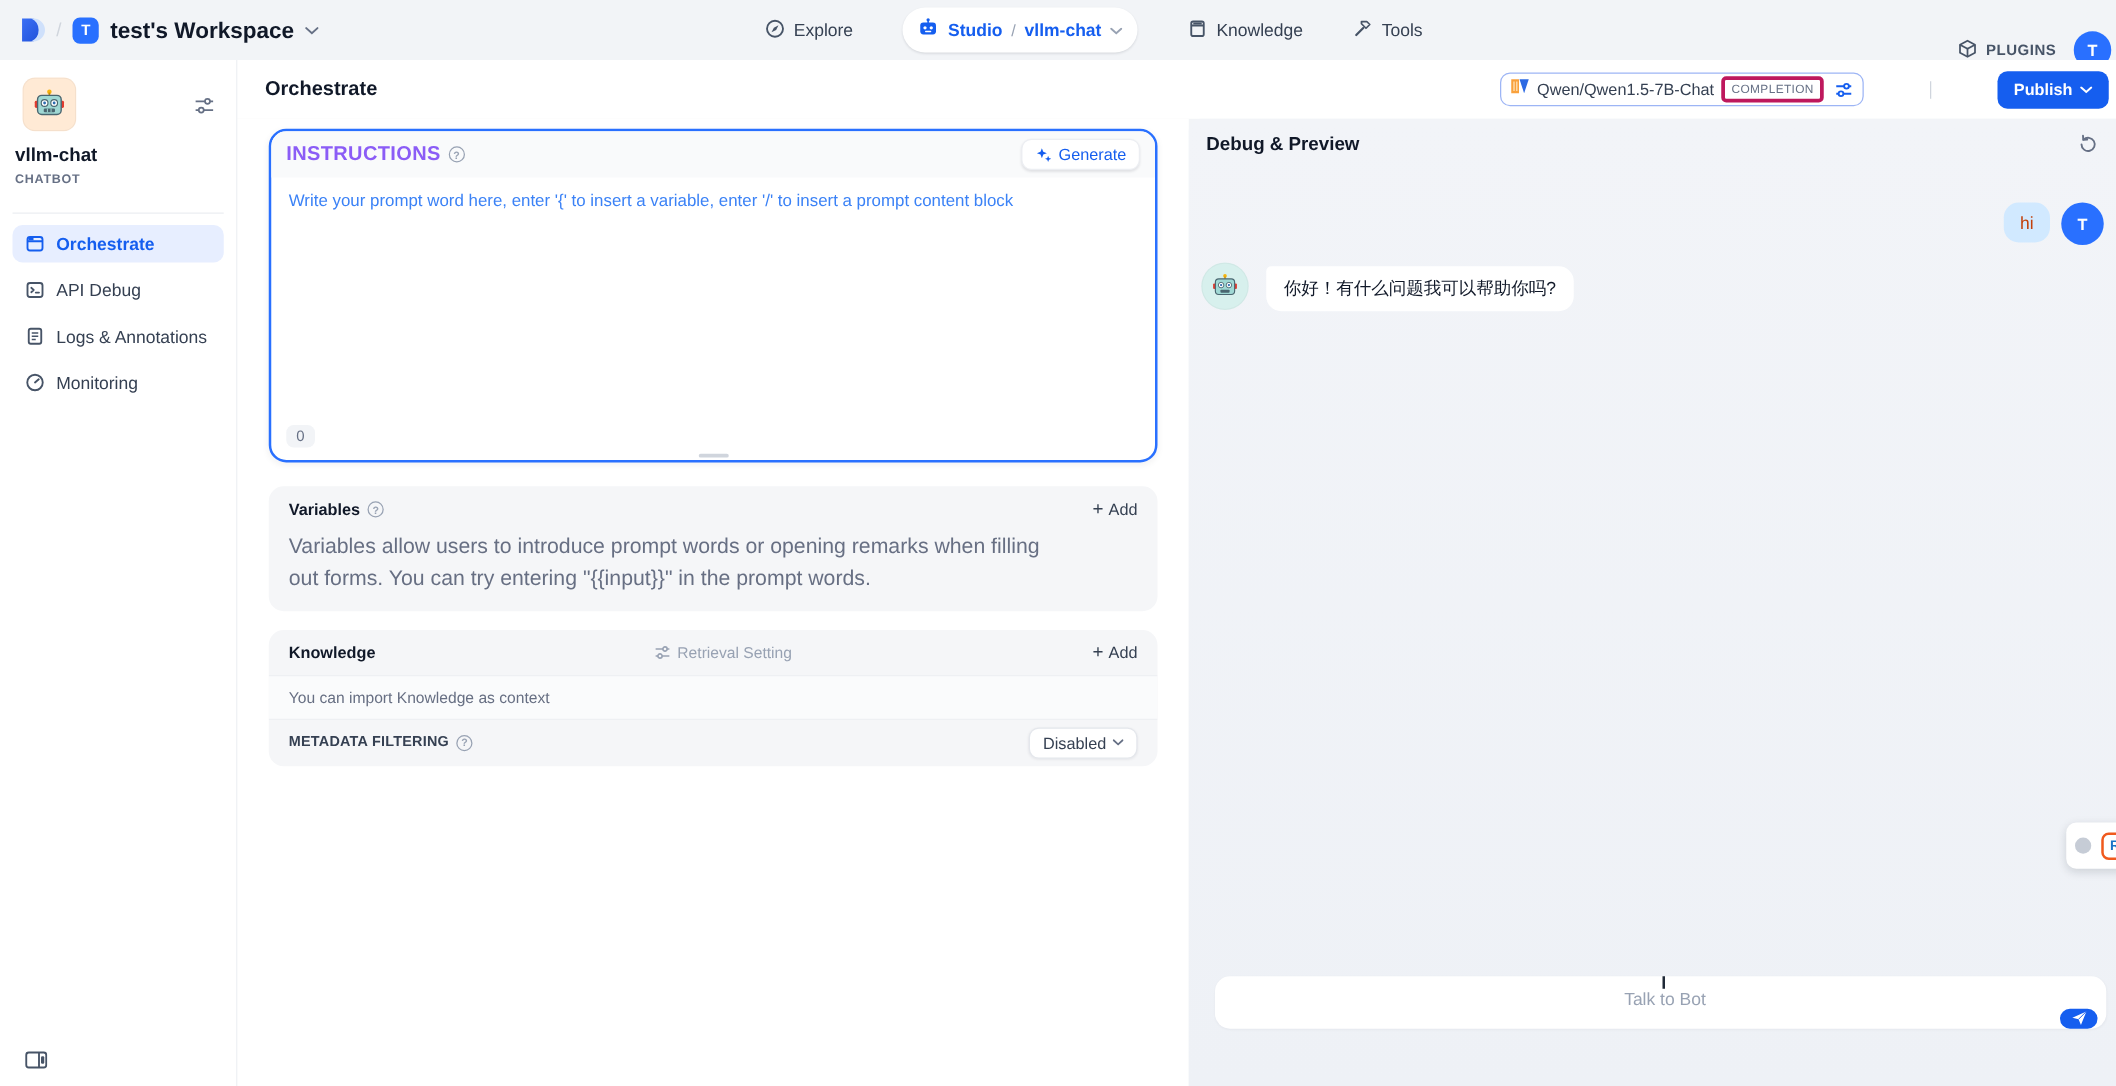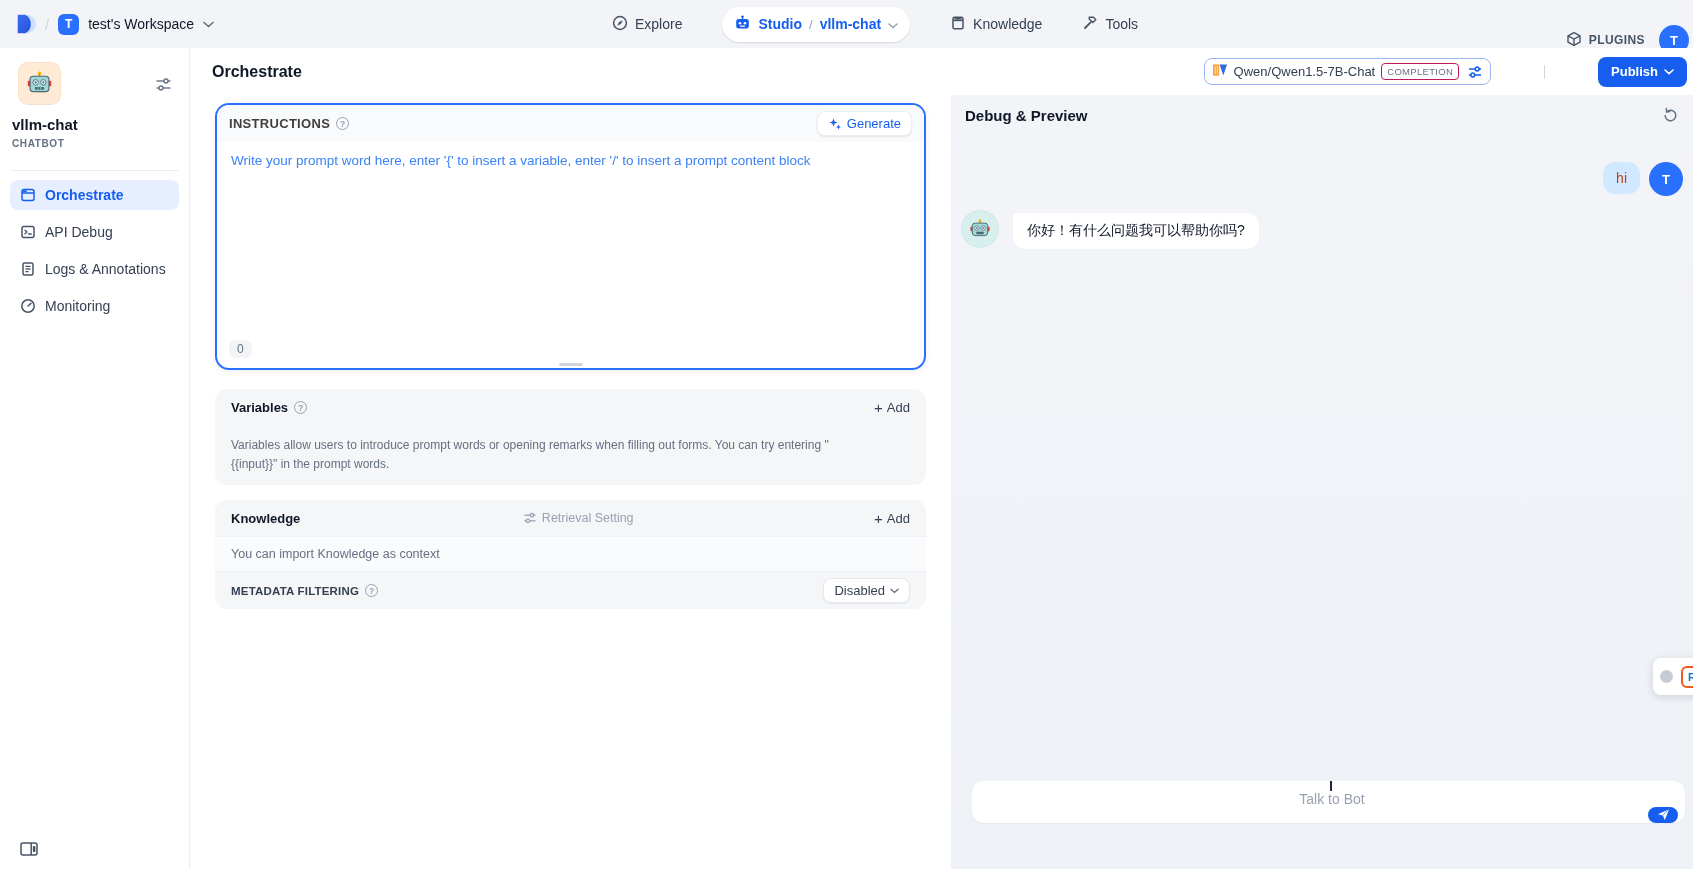--- a/index.html
+++ b/index.html
@@ -9,21 +9,21 @@
   
   .topbar { position:absolute; left:0; top:0; width:1693px; height:48px;
     background:#f2f4f7; }
   .tb-left { position:absolute; left:14px; top:0; height:48px; display:flex;
     align-items:center; gap:9px; }
   .dify-logo { width:22px; height:22px; display:block; }
   .tb-sep { color:#d0d5dd; font-size:15px; }
   .ws-badge { width:21px; height:21px; border-radius:6px; background:#2970ff;
     color:#fff; font-size:12px; font-weight:700; display:flex; align-items:center;
     justify-content:center; }
-  .ws-name { font-size:14px; font-weight:400; color:#101828; }
+  .ws-name { font-size:18px; font-weight:700; color:#101828; }
   .chev { display:inline-flex; }
 
   .tb-nav { position:absolute; left:612px; top:0; height:48px; display:flex;
     align-items:center; gap:40px; }
   .nav-item { display:flex; align-items:center; gap:7px; color:#354052;
     font-size:14px; font-weight:500; cursor:pointer; }
   .nav-pill { background:#fff; border-radius:999px; padding:7px 12px;
     display:flex; align-items:center; gap:7px; box-shadow:0 1px 2px rgba(16,24,40,.12); }
   .nav-pill .studio-label, .nav-pill .app-label { color:#155eef; font-size:14px;
     font-weight:600; }
@@ -61,58 +61,58 @@
   .collapse-btn { position:absolute; left:20px; bottom:8px; color:#475467; }
 
   
   .main-header { position:absolute; left:190px; top:48px; right:0; height:47px;
     background:#fff; display:flex; align-items:center; }
   .page-title { margin-left:22px; font-size:16px; font-weight:700; color:#101828; }
   .mh-right { margin-left:auto; margin-right:6px; display:flex; align-items:center;gap:40px; }
   .model-pill { height:27px; border:1px solid #9db5f5; border-radius:8px;
     background:#fff; display:flex; align-items:center; gap:6px; padding:0 7px; }
   .model-name { font-size:13px; font-weight:500; color:#354052; }
-  .model-badge { border:1px solid #be185d; border-radius:4px; color:#667085;
+  .model-badge { border:3px solid #be185d; border-radius:4px; color:#667085;
     font-size:9.5px; font-weight:500; letter-spacing:.3px; padding:2px 5px; }
   .model-cfg { color:#155eef; display:inline-flex; margin-left:2px; }
   .mh-divider { width:1px; height:14px; background:#d0d5dd; margin:0 13px; }
   .publish-btn { height:30px; padding:0 13px; border-radius:8px; background:#155eef;
     color:#fff; font-size:13px; font-weight:600; display:flex; align-items:center;
     gap:6px; cursor:pointer; border:none; }
 
   
   .config-col { position:absolute; left:190px; top:95px; width:761px; bottom:0;
     background:#fff; padding:8px 25px 0 25px; }
   .inst-panel { position:relative; height:267px; border:2px solid #2970ff;
     border-radius:14px; background:#fff; overflow:hidden;
     box-shadow:0 2px 6px rgba(16,24,40,.06); }
   .inst-header { height:37px; background:#f9fafb; display:flex; align-items:center;
     padding:0 12px; }
-  .inst-title { font-size:13px; font-weight:700; letter-spacing:.3px; color:#404040; }
+  .inst-title { font-size:16px; font-weight:700; letter-spacing:.3px; color:#8b5cf6; }
   .help-icon { width:13px; height:13px; border:1.2px solid #98a2b3; border-radius:50%;
     color:#98a2b3; font-size:8.5px; font-weight:700; display:inline-flex;
     align-items:center; justify-content:center; margin-left:6px; }
   .generate-btn { margin-left:auto; background:#fff; border:1px solid #eceef2;
     border-radius:8px; box-shadow:0 1px 2px rgba(16,24,40,.1); padding:4px 10px;
     display:flex; align-items:center; gap:5px; color:#155eef; font-size:13px;
     font-weight:500; cursor:pointer; }
   .inst-body { padding:11px 14px; font-size:13.5px; color:#3b82f6; }
   .char-count { position:absolute; left:12px; bottom:10px; background:#f2f4f7;
     border-radius:6px; padding:2px 8px; font-size:12px; color:#667085; }
   .resize-handle { position:absolute; left:50%; bottom:2px; width:24px; height:3px;
     margin-left:-12px; border-radius:2px; background:#d0d5dd; }
 
   .card { background:#f5f6f8; border-radius:12px; }
   .vars-card { margin-top:19px; padding:11px 16px 12px 16px; }
   .card-header { display:flex; align-items:center; }
   .card-title { font-size:13px; font-weight:600; color:#101828; }
   .add-btn { margin-left:auto; display:flex; align-items:center; gap:4px;
     font-size:13px; font-weight:500; color:#354052; cursor:pointer; }
   .plus { font-size:15px; line-height:1; color:#354052; }
-  .vars-desc { margin-top:21px; font-size:12px; line-height:1.55; color:#676f83;
+  .vars-desc { margin-top:9px; font-size:17px; line-height:1.55; color:#676f83;
     max-width:625px; }
 
   .know-card { margin-top:15px; overflow:hidden; padding:0; }
   .know-header { height:36px; padding:0 16px; display:flex; align-items:center; }
   .retrieval { margin-left:auto; margin-right:18px; display:flex; align-items:center;
     gap:5px; color:#98a2b3; font-size:12.5px; font-weight:500; }
   .know-body { background:#fafbfc; border-top:1px solid #eef0f3;
     border-bottom:1px solid #eef0f3; padding:10px 16px; font-size:12.5px;
     color:#676f83; }
   .know-footer { height:37px; padding:0 16px; display:flex; align-items:center; }

